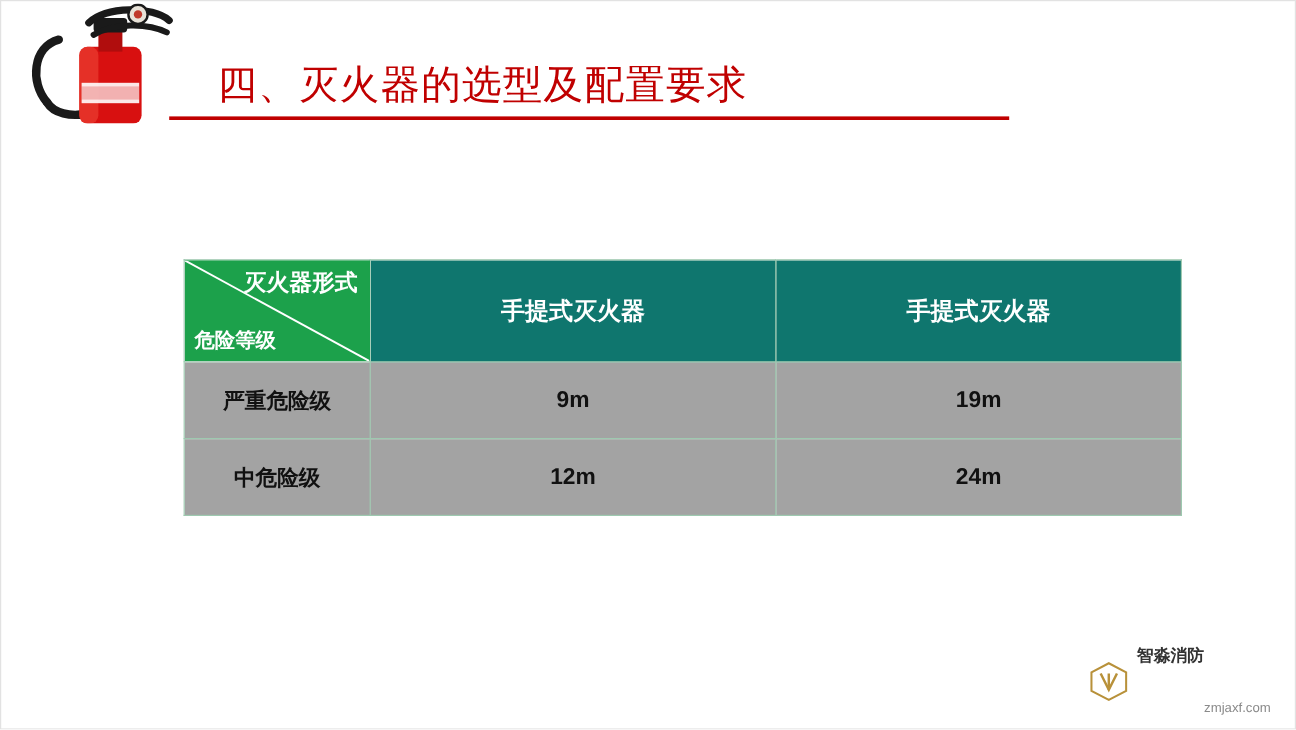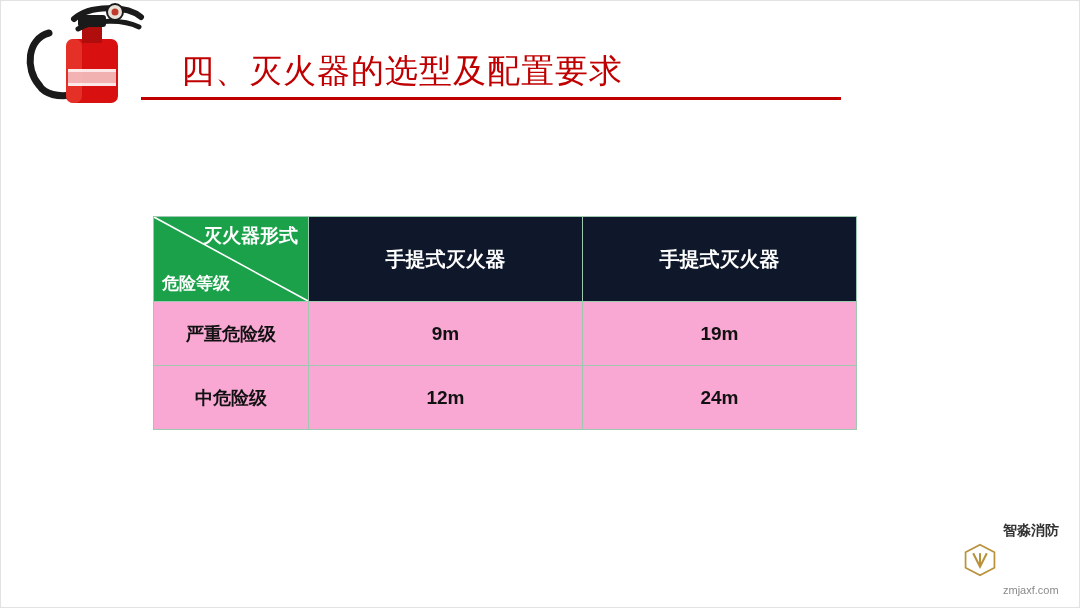--- a/index.html
+++ b/index.html
@@ -72,31 +72,31 @@
 
   
   .table-wrap {
     position: absolute;
     left: 152px;
     top: 215px;
     width: 704px;
   }
   table.dist {
     border-collapse: collapse;
-    width: 704px;
+    width: 832px;
     table-layout: fixed;
   }
   table.dist td, table.dist th {
     border: 1px solid #9ec9b0;
     padding: 0;
     text-align: center;
     vertical-align: middle;
   }
   thead td {
-    background: #0f172a;
+    background: #0f766e;
     color: #ffffff;
     height: 84px;
     font-size: 20px;
     font-weight: bold;
     border: 1px solid #1ca14b;
   }
   .corner-cell {
     position: relative;
     width: 154px;
     background: #1ca14b;
@@ -123,21 +123,21 @@
     bottom: 6px;
     font-size: 17px;
     font-weight: bold;
     color: #ffffff;
   }
   tbody td {
     height: 63px;
     font-size: 19px;
     font-weight: bold;
     color: #111111;
-    background: #f9a8d4;
+    background: #a3a3a3;
   }
   tbody td.level {
     width: 154px;
     font-size: 18px;
   }
 
   
   .watermark {
     position: absolute;
     right: 20px;
@@ -145,21 +145,21 @@
     display: flex;
     align-items: center;
     gap: 6px;
   }
   .wm-logo {
     width: 34px;
     height: 34px;
   }
   .wm-text {
     display: flex;
-    flex-direction: column;
+    flex-direction: row;
     line-height: 1.15;
   }
   .wm-name {
     font-size: 14px;
     color: #333333;
     font-weight: bold;
   }
   .wm-url {
     font-size: 11px;
     color: #8a8a8a;

